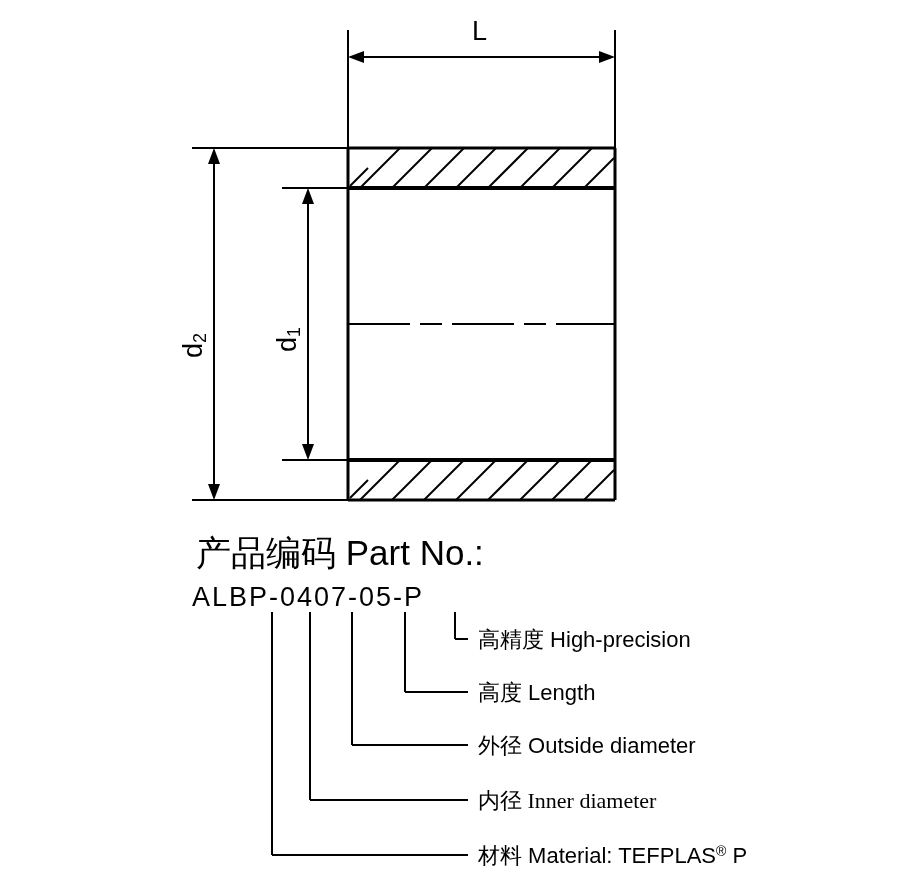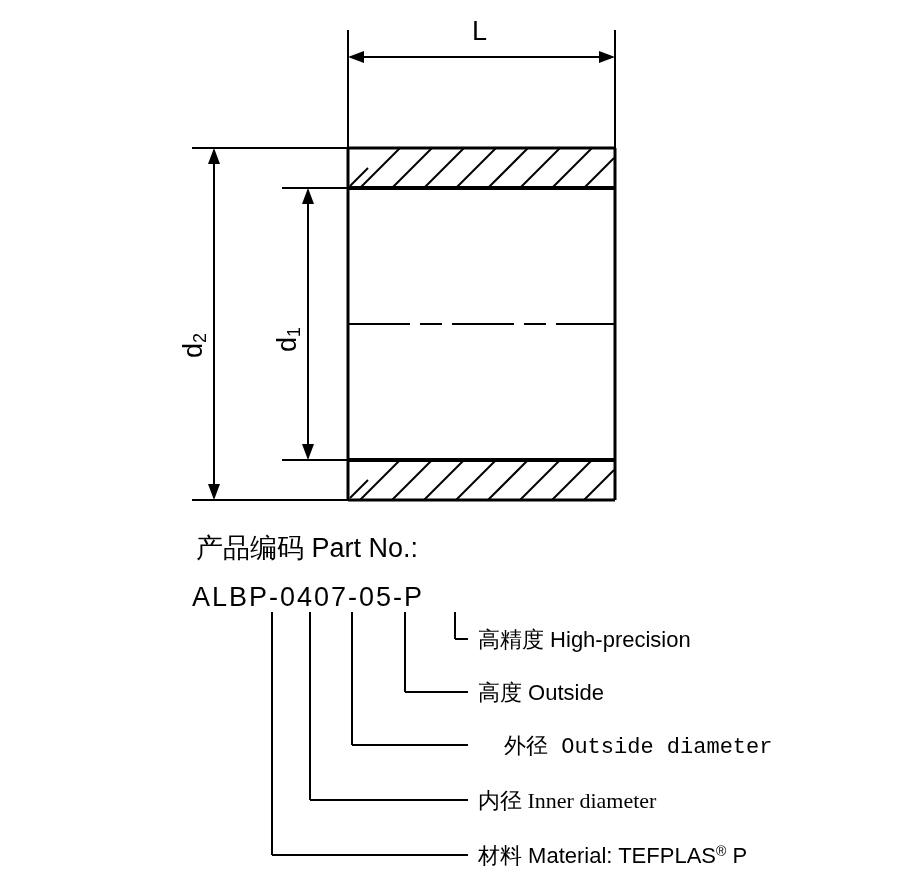--- a/index.html
+++ b/index.html
@@ -38,21 +38,21 @@
   }
   .sub {
     font-size: 18px;
     vertical-align: -4px;
   }
   .vert {
     transform: rotate(-90deg);
     transform-origin: left top;
   }
   .title-cn {
-    font-size: 27px;
+    font-size: 35px;
   }
   .partno {
     font-size: 27px;
     letter-spacing: 2px;
   }
   .callout {
     font-size: 22px;
     text-align: right;
   }
   .sup {
@@ -148,23 +148,23 @@
   <div class="lbl dim-label vert" style="left:272px; top:352px;">
     <span>d</span><span class="sub">1</span>
   </div>
 
   <div class="lbl title-cn" style="left:196px; top:530px;">产品编码 Part No.:</div>
 
   <div class="lbl partno" style="left:192px; top:582px;">ALBP-0407-05-P</div>
 
   <div class="lbl callout" style="left:478px; top:625px;">高精度 High-precision</div>
 
-  <div class="lbl callout" style="left:478px; top:678px;">高度 Outside</div>
+  <div class="lbl callout" style="left:478px; top:678px;">高度 Length</div>
 
-  <div class="lbl callout" style="left:504px; top:731px;font-family:Liberation Mono, monospace;">外径 Outside diameter</div>
+  <div class="lbl callout" style="left:478px; top:731px;">外径 Outside diameter</div>
 
   <div class="lbl callout" style="left:478px; top:786px;font-family:Liberation Serif, serif;">内径 Inner diameter</div>
 
   <div class="lbl callout" style="left:478px; top:841px;">
     <span>材料 Material: TEFPLAS</span><span class="sup">®</span><span> P</span>
   </div>
 
 </div>
 
 </body></html>

